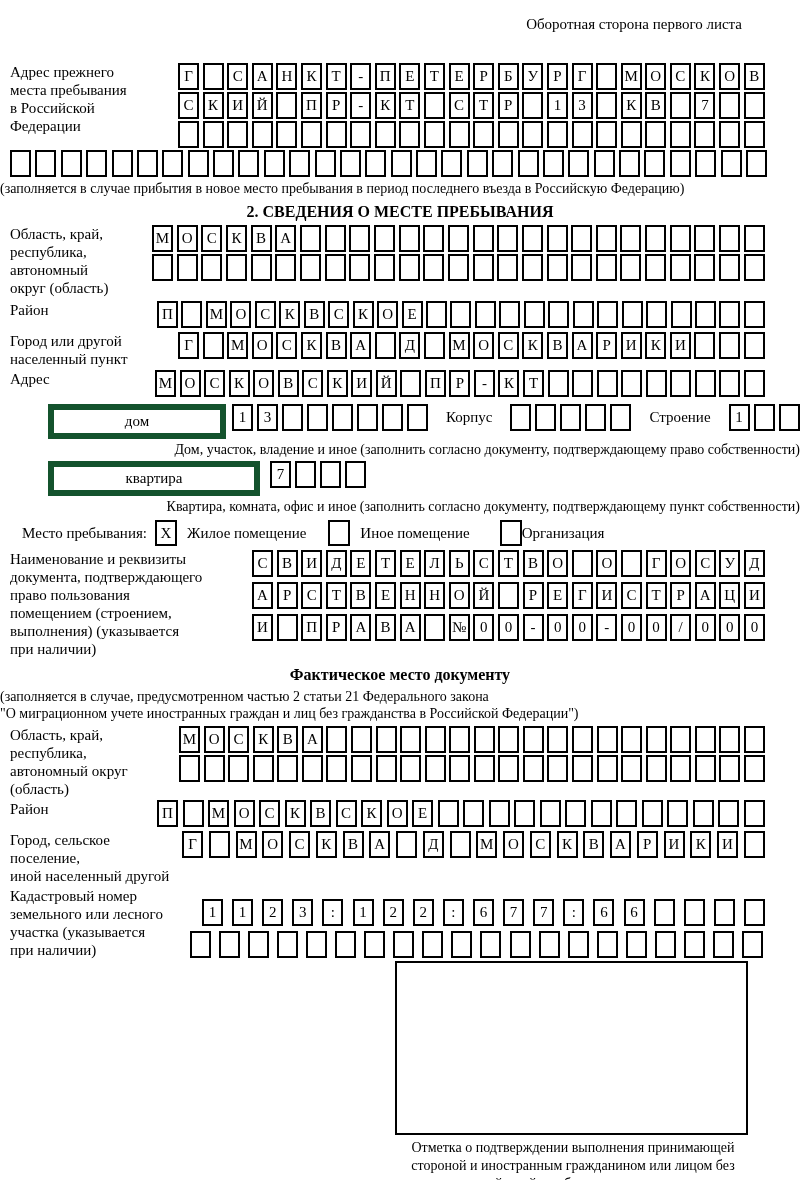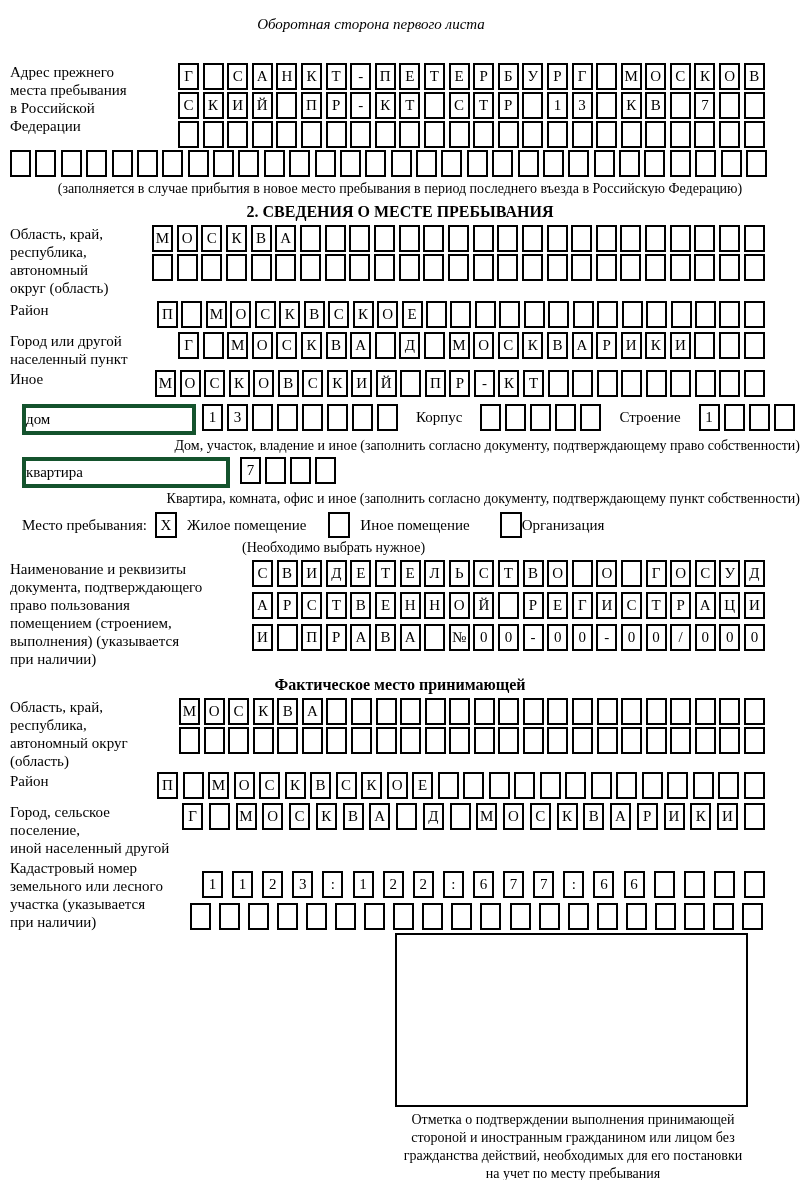--- a/index.html
+++ b/index.html
@@ -1,36 +1,36 @@
 <!DOCTYPE html>
 <html><head>
 <meta charset="utf-8">
 <style>
   html,body{margin:0;padding:0;background:#fff;}
   .page{
     position:relative;width:800px;height:1180px;background:#fff;color:#000;
     font-family:"Liberation Serif","DejaVu Serif",serif;overflow:hidden;
   }
-  .back-note{text-align:center;padding:16px 58px 0 0;font-size:15px;font-style:italic;}
+  .back-note{text-align:right;padding:16px 58px 0 0;font-size:15px;}
   .grp{display:flex;align-items:flex-start;margin-left:10px;}
   .label{font-size:15px;line-height:18px;flex-shrink:0;white-space:pre-line;}
   .cellcol{display:flex;flex-direction:column;gap:2px;}
   .cells{display:flex;justify-content:space-between;}
   .cell{
     width:17px;height:23px;border:2px solid #000;box-sizing:content-box;
     font-size:15px;line-height:23px;text-align:center;display:inline-block;
     overflow:hidden;flex-shrink:0;
   }
   .w587{width:587px}.w757{width:757px}.w613{width:613px}.w608{width:608px}
   .w610{width:610px}.w513{width:513px}.w586{width:586px}.w583{width:583px}
   .w563{width:563px}.w573{width:573px}
-  .note{font-size:14px;line-height:17px;text-align:center;white-space:pre-line;}
+  .note{font-size:14px;line-height:17px;text-align:left;white-space:pre-line;}
   .h-sec{font-size:16px;font-weight:bold;text-align:center;margin:6px 0 4px 0;}
   .cells-inline{display:flex;gap:4px;}
-  .widebox{border:4px solid #14532d;height:23px;line-height:23px;font-size:15px;flex-shrink:0;}
+  .widebox{border:6px solid #14532d;height:23px;line-height:23px;text-align:center;font-size:15px;flex-shrink:0;margin-left:26px;}
   .dom-row{display:flex;align-items:flex-start;margin:7px 0 0 22px;gap:6px;}
   .inline-label{font-size:15px;line-height:27px;padding:0 12px;white-space:nowrap;}
   .caption{font-size:14px;line-height:17px;margin:2px 0 0 22px;text-align:right;}
   .chk-row{display:flex;align-items:center;margin:5px 0 0 22px;font-size:15px;font-family:Liberation Serif, serif;}
   .checkbox{width:18px;height:22px;border:2px solid #000;text-align:center;font-size:15px;line-height:22px;flex-shrink:0;}
   .stamp-box{border:2px solid #000;width:349px;height:170px;margin:2px 0 0 395px;}
   .stamp-cap{width:390px;margin:4px 0 0 378px;font-size:14px;line-height:18px;text-align:center;white-space:pre-line;}
   .mt2{margin-top:2px}.mt3{margin-top:3px}.mt4{margin-top:4px}.mt8{margin-top:8px}.mt14{margin-top:30px}
   .lw168{width:168px}.lw142{width:142px}.lw147{width:147px}.lw145{width:145px}
   .lw242{width:242px}.lw169{width:169px}.lw172{width:172px}.lw180{width:180px}
@@ -283,21 +283,21 @@
         <span class="cell">И</span>
         <span class="cell">К</span>
         <span class="cell">И</span>
         <span class="cell"></span>
         <span class="cell"></span>
         <span class="cell"></span>
       </div>
   </div>
 
   <div class="grp mt2">
-    <div class="label lw145">Иное</div>
+    <div class="label lw145">Адрес</div>
     <div class="cells w610">
         <span class="cell">М</span>
         <span class="cell">О</span>
         <span class="cell">С</span>
         <span class="cell">К</span>
         <span class="cell">О</span>
         <span class="cell">В</span>
         <span class="cell">С</span>
         <span class="cell">К</span>
         <span class="cell">И</span>
@@ -363,21 +363,20 @@
 
   <div class="chk-row">
     <span>Место пребывания:</span>
     <span class="checkbox" style="margin-left:8px">X</span>
     <span style="margin-left:10px">Жилое помещение</span>
     <span class="checkbox" style="margin-left:22px"></span>
     <span style="margin-left:10px">Иное помещение</span>
     <span class="checkbox" style="margin-left:30px"></span>
     <span style="">Организация</span>
   </div>
-  <div class="note" style="text-align:left;margin:1px 0 0 242px">(Необходимо выбрать нужное)</div>
 
   <div class="grp mt4">
     <div class="label lw242">Наименование и реквизиты
 документа, подтверждающего
 право пользования
 помещением (строением,
 выполнения) (указывается
 при наличии)</div>
     <div class="cellcol" style="gap:5px">
       <div class="cells w513">
@@ -445,21 +444,23 @@
           <span class="cell">0</span>
           <span class="cell">0</span>
           <span class="cell">/</span>
           <span class="cell">0</span>
           <span class="cell">0</span>
           <span class="cell">0</span>
         </div>
     </div>
   </div>
 
-  <div class="h-sec mt8">Фактическое место принимающей</div>
+  <div class="h-sec mt8">Фактическое место документу</div>
+  <div class="note">(заполняется в случае, предусмотренном частью 2 статьи 21 Федерального закона
+"О миграционном учете иностранных граждан и лиц без гражданства в Российской Федерации")</div>
 
   <div class="grp mt4">
     <div class="label lw169">Область, край,
 республика,
 автономный округ
 (область)</div>
     <div class="cellcol">
       <div class="cells w586">
           <span class="cell">М</span>
           <span class="cell">О</span>

